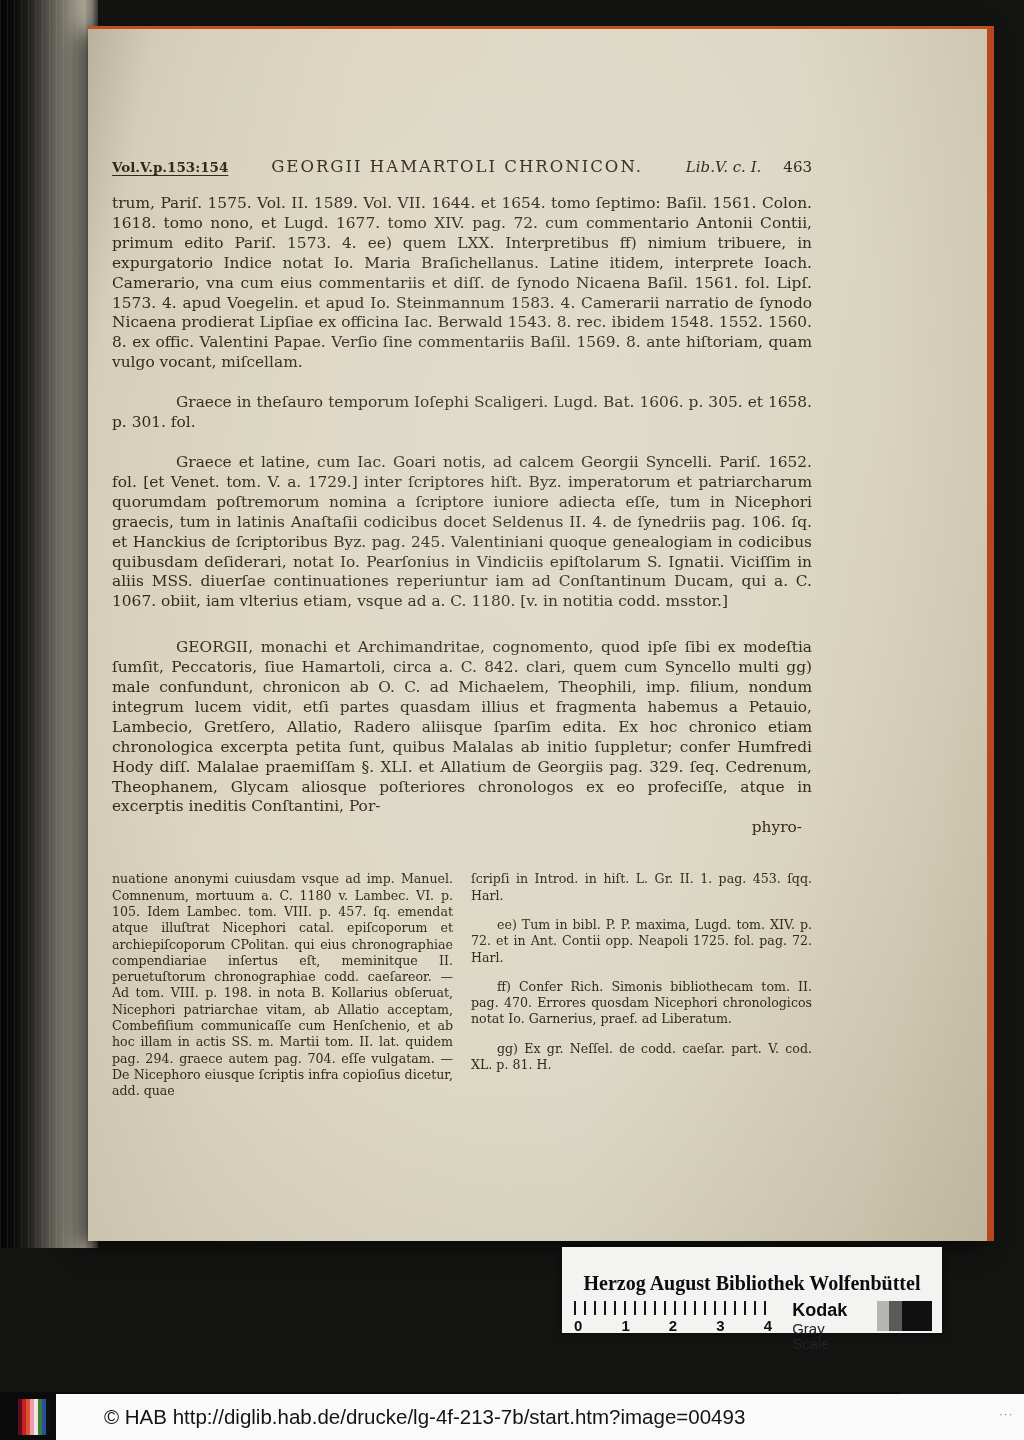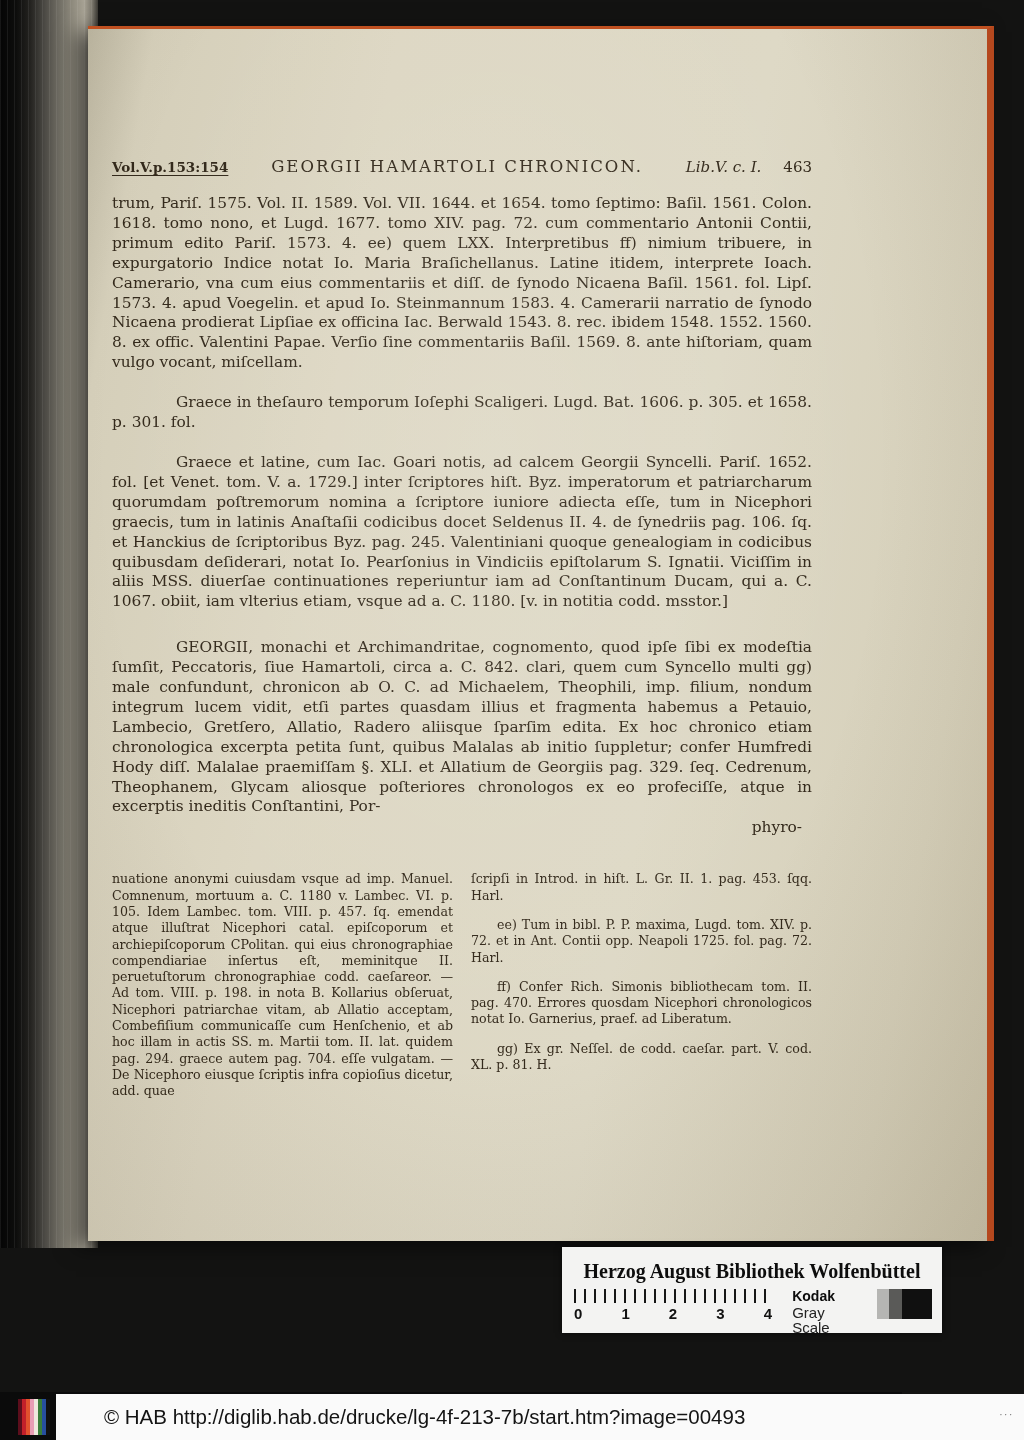--- a/index.html
+++ b/index.html
@@ -47,28 +47,28 @@
   .fn-col{width:341px;text-align:justify;font-size:12.6px;line-height:16.3px;}
   .fn-p{margin:0;}
   .fn-note{margin-top:13px;text-indent:26px;}
   
   .kodak-label{
     position:absolute;left:562px;top:1247px;width:380px;height:86px;
     background:#f3f3f2;box-shadow:0 0 6px rgba(0,0,0,.6);
   }
   .label-title{
     font-family:"Liberation Serif", serif;font-weight:bold;font-size:20px;color:#0d0d0d;
-    text-align:center;padding-top:13px;white-space:nowrap;
+    text-align:center;padding-top:25px;white-space:nowrap;
   }
   .label-row{display:flex;align-items:flex-start;padding:6px 10px 0 12px;}
   .ruler{width:210px;}
   .ticks{height:14px;width:200px;background:repeating-linear-gradient(90deg,#161616 0 2px,rgba(0,0,0,0) 2px 10px);}
   .nums{display:flex;justify-content:space-between;width:198px;font-family:"Liberation Sans", sans-serif;font-weight:bold;font-size:15px;color:#111;padding-top:2px;}
   .kodak-brand{margin-left:12px;line-height:1;}
-  .kodak-word{font-family:"Liberation Sans", sans-serif;font-weight:bold;font-size:14px;color:#0c0c0c;}
+  .kodak-word{font-family:"Liberation Sans", sans-serif;font-weight:bold;font-size:18px;color:#0c0c0c;}
   .gray-scale-word{font-family:"Liberation Sans", sans-serif;font-size:15px;color:#222;margin-top:2px;}
   .gray-patch{margin-left:12px;width:56px;height:30px;background:linear-gradient(90deg,#b5b5b3 0 22%,#5a5a58 22% 45%,#101010 45%);}
   
   .footer{position:absolute;left:0;top:1392px;width:902px;height:48px;background:#0b0b0b;}
   .footer-white{position:absolute;left:56px;top:2px;width:968px;height:46px;background:#fafafa;display:flex;align-items:center;}
   .copyright{font-family:"Liberation Sans", sans-serif;font-size:20.5px;color:#141414;margin-left:48px;white-space:nowrap;}
   .corner-dots{position:absolute;right:10px;top:16px;font-size:9px;letter-spacing:2px;color:#666;}
   .color-strip{position:absolute;left:18px;top:7px;width:32px;height:36px;display:flex;}
   .color-bar{flex:1;}
 </style>

